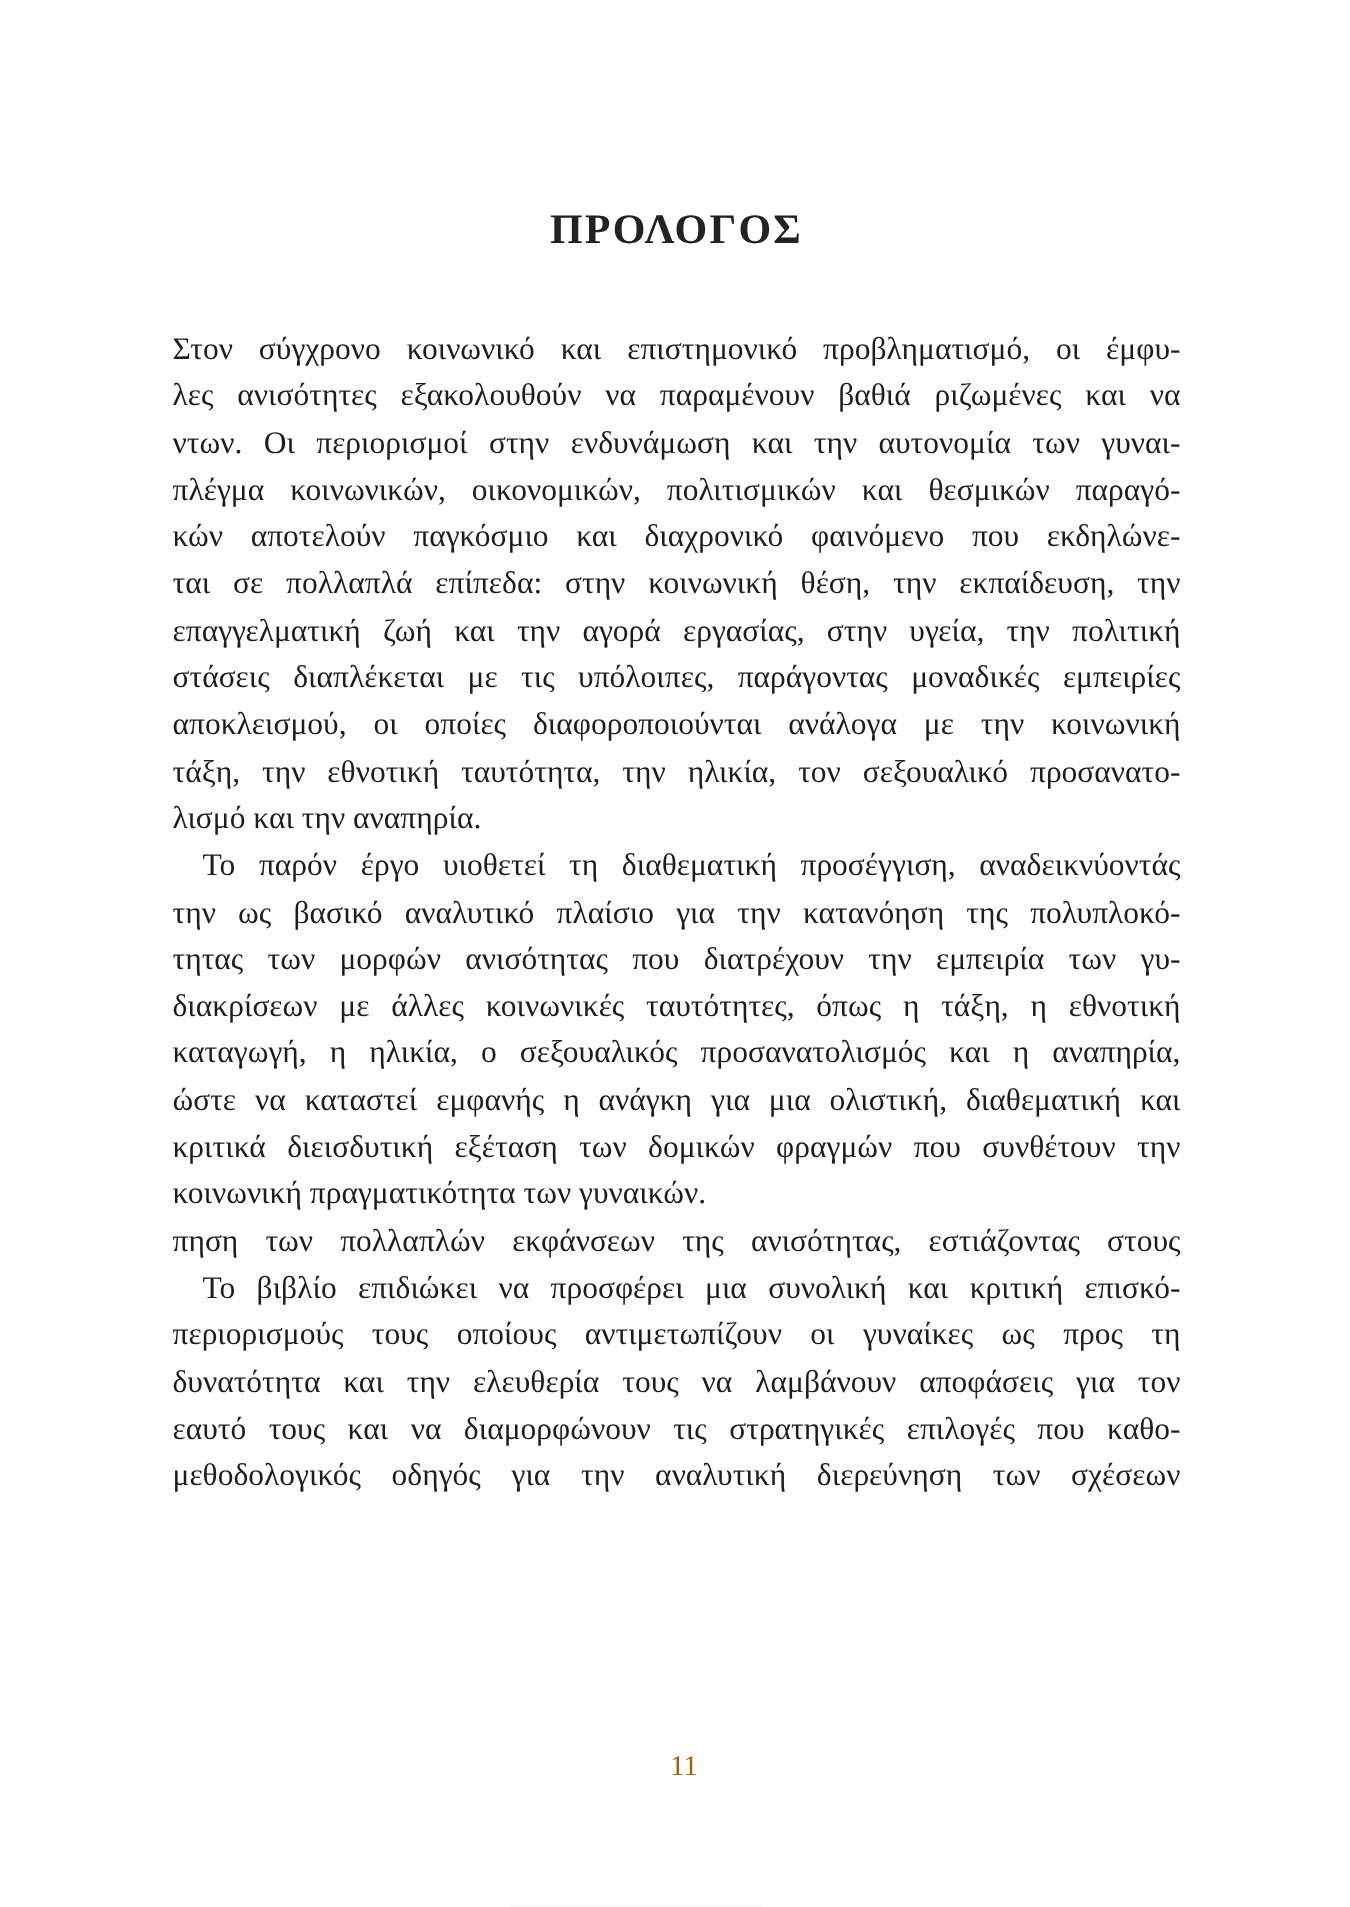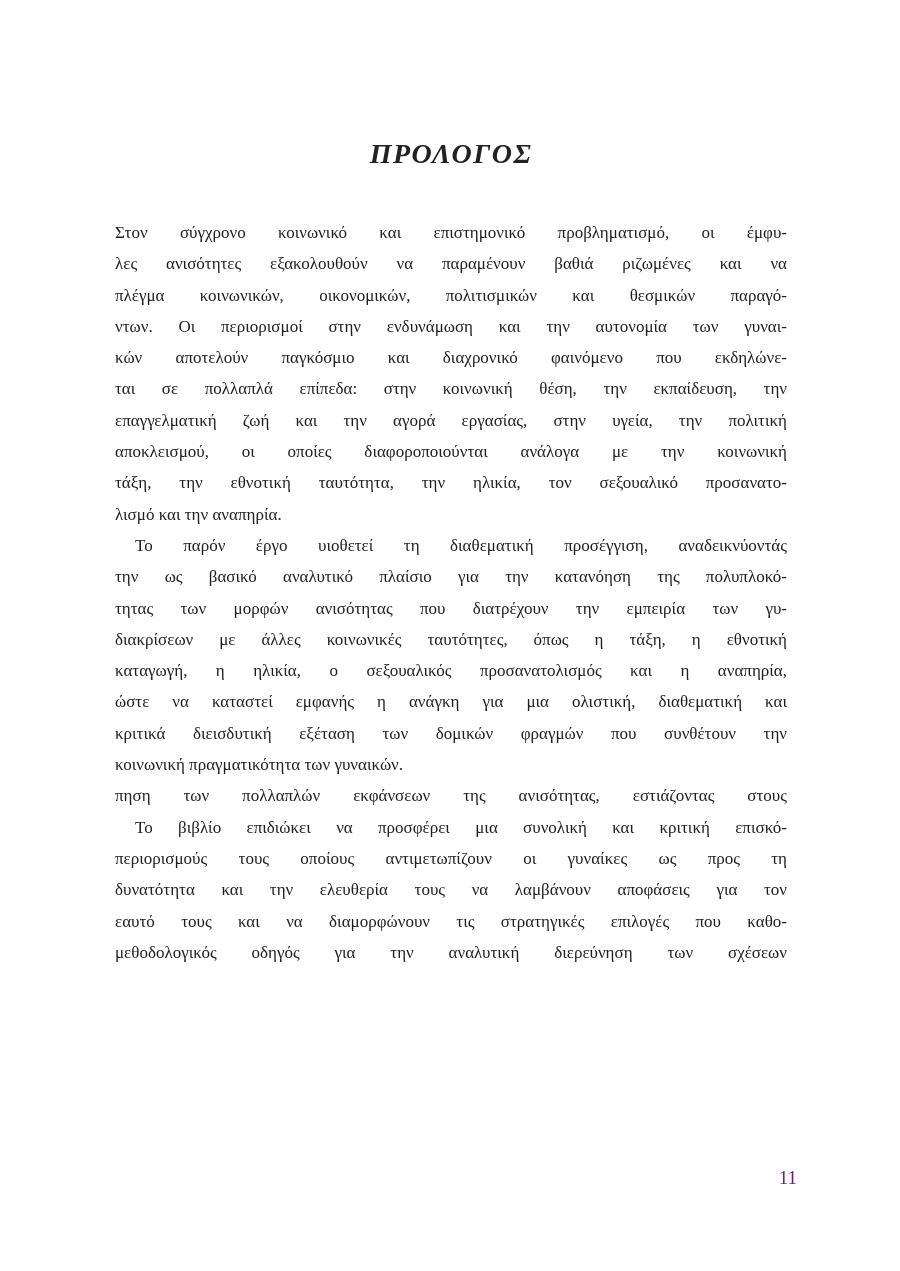--- a/index.html
+++ b/index.html
@@ -18,70 +18,70 @@
     top: 139px;
     left: 115px;
     width: 672px;
     margin: 0;
     text-align: center;
     font-size: 28px;
     line-height: 30px;
     font-weight: 600;
     letter-spacing: 1.5px;
     color: #222222;
-    font-style: italic;
   }
   .text-block {
     position: absolute;
     top: 217px;
     left: 115px;
     width: 672px;
   }
   .para { margin: 0; padding: 0; }
   .line {
-    font-size: 17px;
+    font-size: 21px;
     line-height: 31.3px;
     white-space: nowrap;
     text-align: justify;
     text-align-last: justify;
     overflow: hidden;
   }
   .line.end {
     text-align: right;
     text-align-last: left;
   }
   .line.indent { text-indent: 20px; }
   .folio {
     position: absolute;
     top: 1167px;
     left: 115px;
     width: 682px;
-    text-align: right;
+    text-align: center;
     font-size: 19px;
     line-height: 22px;
-    color: #701a75;
+    color: #a16207;
   }
 </style>
 </head>
 <body>
 
 <div class="page">
 
   <h1 class="title">ΠΡΟΛΟΓΟΣ</h1>
 
   <main class="text-block">
 
     <section class="para">
       <div class="line">Στον σύγχρονο κοινωνικό και επιστημονικό προβληματισμό, οι έμφυ-</div>
       <div class="line">λες ανισότητες εξακολουθούν να παραμένουν βαθιά ριζωμένες και να</div>
+      <div class="line">ντων. Οι περιορισμοί στην ενδυνάμωση και την αυτονομία των γυναι-</div>
       <div class="line">πλέγμα κοινωνικών, οικονομικών, πολιτισμικών και θεσμικών παραγό-</div>
-      <div class="line">ντων. Οι περιορισμοί στην ενδυνάμωση και την αυτονομία των γυναι-</div>
       <div class="line">κών αποτελούν παγκόσμιο και διαχρονικό φαινόμενο που εκδηλώνε-</div>
       <div class="line">ται σε πολλαπλά επίπεδα: στην κοινωνική θέση, την εκπαίδευση, την</div>
       <div class="line">επαγγελματική ζωή και την αγορά εργασίας, στην υγεία, την πολιτική</div>
+      <div class="line">στάσεις διαπλέκεται με τις υπόλοιπες, παράγοντας μοναδικές εμπειρίες</div>
       <div class="line">αποκλεισμού, οι οποίες διαφοροποιούνται ανάλογα με την κοινωνική</div>
       <div class="line">τάξη, την εθνοτική ταυτότητα, την ηλικία, τον σεξουαλικό προσανατο-</div>
       <div class="line end">λισμό και την αναπηρία.</div>
     </section>
 
     <section class="para">
       <div class="line indent">Το παρόν έργο υιοθετεί τη διαθεματική προσέγγιση, αναδεικνύοντάς</div>
       <div class="line">την ως βασικό αναλυτικό πλαίσιο για την κατανόηση της πολυπλοκό-</div>
       <div class="line">τητας των μορφών ανισότητας που διατρέχουν την εμπειρία των γυ-</div>
       <div class="line">διακρίσεων με άλλες κοινωνικές ταυτότητες, όπως η τάξη, η εθνοτική</div>

